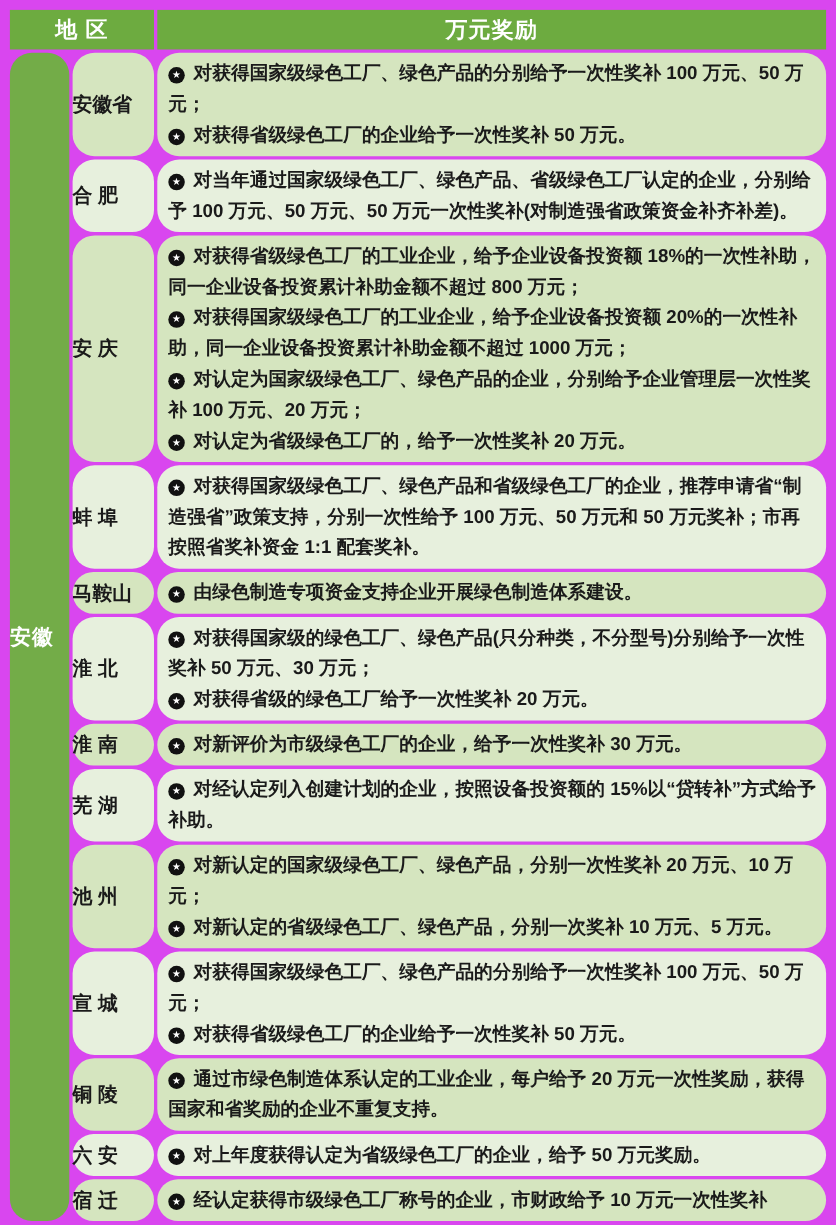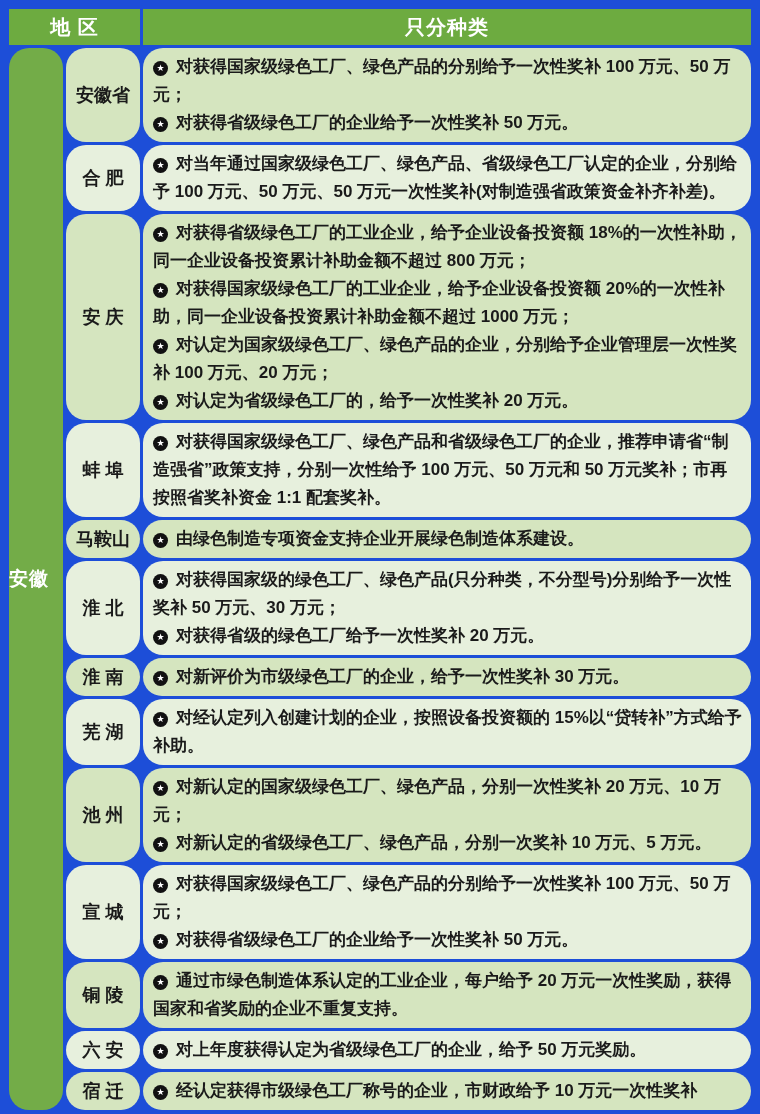--- a/index.html
+++ b/index.html
@@ -1,17 +1,17 @@
 <!DOCTYPE html>
 <html style="--header-green: #6dab40; --province-green: #73ac48; --row-dark: #d5e5bf; --row-light: #e7f0dd; --text-color: #1a1a1a; --bullet-bg: #111111; --bullet-fg: #ffffff;"><head>
 <meta charset="utf-8">
 <style>
   html,body{margin:0;padding:0;background:#ffffff;}
   .page{
-    width:760px;height:1114px;overflow:hidden;background:#1d4ed8;
+    width:760px;height:1114px;overflow:hidden;background:#d946ef;
     font-family:"Liberation Sans","DejaVu Sans",sans-serif;
     box-sizing:border-box;padding:6px;
   }
   table.policy-table{
     width:100%;
     border-collapse:separate;
     border-spacing:3px;
     table-layout:fixed;
   }
   col.c-prov{width:54px;}
@@ -36,21 +36,20 @@
     text-align:left;
     vertical-align:middle;
     letter-spacing:1px;
   }
   tr.shade-a td.city, tr.shade-a td.policy{background:var(--row-dark,#d5e5bf);}
   tr.shade-b td.city, tr.shade-b td.policy{background:var(--row-light,#e7f0dd);}
   td.city{
     color:var(--text-color,#1a1a1a);
     font-size:18px;
     font-weight:700;
-    text-align:center;
     white-space:nowrap;
   }
   td.policy{
     color:var(--text-color,#1a1a1a);
     font-size:17px;
     font-weight:700;
     line-height:28px;
     padding:5px 8px 5px 10px;
     text-align:left;
   }
@@ -74,21 +73,21 @@
 <div class="page">
   <table class="policy-table">
     <colgroup>
       <col class="c-prov">
         <col class="c-city">
         <col>
     </colgroup>
     <thead>
       <tr>
         <th colspan="2">地 区</th>
-        <th>只分种类</th>
+        <th>万元奖励</th>
       </tr>
     </thead>
     <tbody>
         <tr class="shade-a">
     <td class="prov" rowspan="13"><span>安徽</span></td>
           <td class="city">安徽省</td>
     <td class="policy">
             <div class="bullet-item"><span class="dot"><span class="star">★</span></span><span class="txt">对获得国家级绿色工厂、绿色产品的分别给予一次性奖补 100 万元、50 万元；</span></div>
             <div class="bullet-item"><span class="dot"><span class="star">★</span></span><span class="txt">对获得省级绿色工厂的企业给予一次性奖补 50 万元。</span></div>
           </td>

